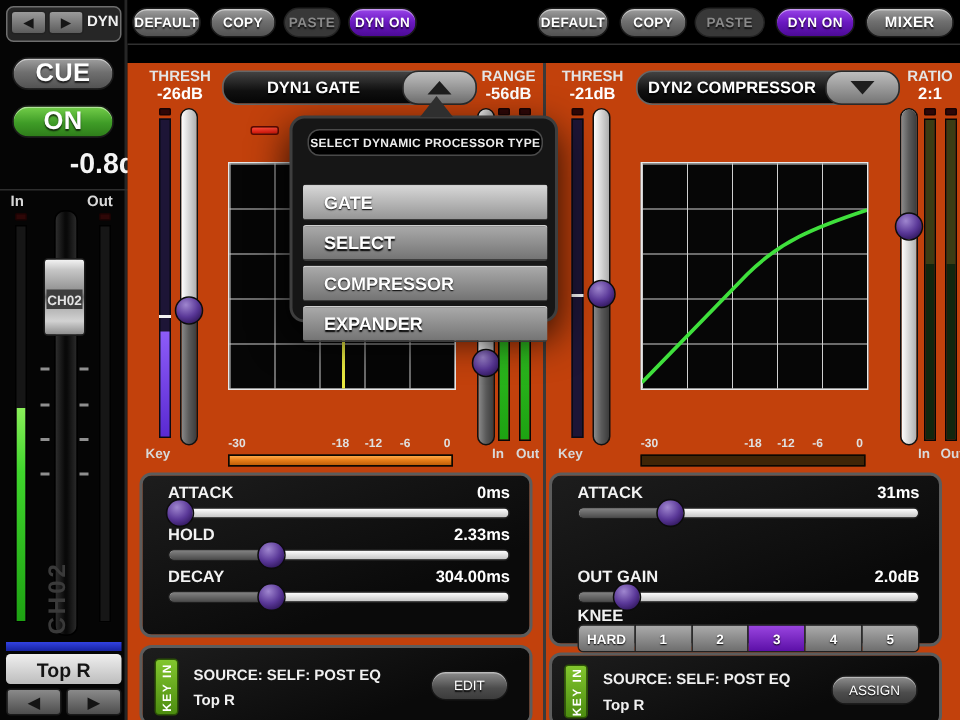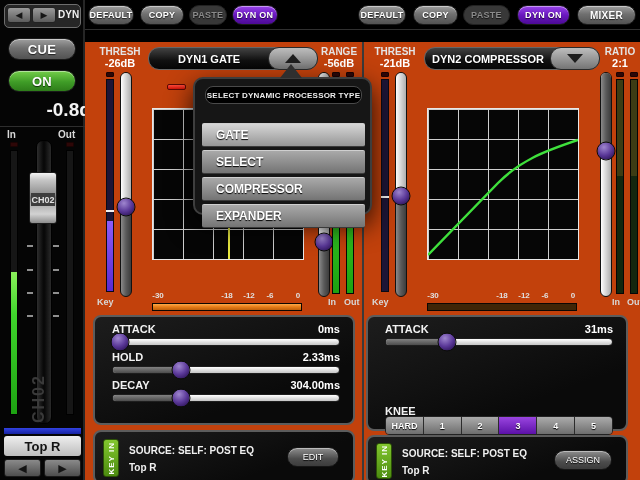--- a/index.html
+++ b/index.html
@@ -13,21 +13,21 @@
         color:#fff;font-weight:bold;font-size:9px;display:flex;align-items:center;justify-content:center;
         text-shadow:0 1px 1px rgba(0,0,0,.7);letter-spacing:.3px;box-sizing:border-box;}
   .pill.dim{background:#383838;color:#8a8a8a;box-shadow:none;border-color:#222;}
   .pill.purple{background:linear-gradient(#9a45ea,#6a18c0 50%,#4c0a96);}
   .pill.bigger{font-size:10px;}
   
   #sidebar{left:0;top:0;width:85px;height:480px;background:#050505;border-right:2px solid #262626;box-sizing:border-box;}
   #nav{left:4px;top:4px;width:75px;height:22px;background:#262626;border:1px solid #6e6e6e;border-radius:5px;}
   .navbtn{top:2px;width:24px;height:16px;border-radius:3px;background:linear-gradient(#9a9a9a,#5c5c5c);
           border:1px solid #222;color:#161616;font-size:9px;display:flex;align-items:center;justify-content:center;box-sizing:border-box;}
-  .sbtn{left:8px;width:68px;height:22px;border-radius:11px;font-size:13px;}
+  .sbtn{left:8px;width:68px;height:22px;border-radius:11px;font-size:17px;}
   #onbtn{background:linear-gradient(#74cf4a,#3f9c27 55%,#2e7d1a);}
   #gain{left:0;top:99px;width:85px;text-align:center;font-size:19px;color:#f4f4f4;font-weight:bold;padding-left:33px;}
   .io-lab{top:129px;font-size:10px;color:#d8d8d8;font-weight:bold;}
   .clip{width:8px;height:5px;background:#2e0707;border-radius:1px;border:1px solid #1a0303;box-sizing:border-box;}
   .meter{background:#161616;border:1px solid #000;box-sizing:border-box;overflow:hidden;}
   .mfill{position:absolute;left:0;right:0;bottom:0;background:linear-gradient(#8aef5a,#3fd62c 30%,#1da212);}
   #fadertrack{left:36px;top:140px;width:14px;height:282px;border-radius:7px;
      background:linear-gradient(90deg,#2e2e2e,#090909 45%,#090909 55%,#2a2a2a);border:1px solid #000;}
   .tick{width:6px;height:2px;background:#8f8f8f;}
   #watermark{left:30px;top:338px;height:85px;writing-mode:vertical-rl;transform:rotate(180deg);
@@ -332,20 +332,28 @@
 
     <div class="abs panel" style="left:281px;top:273px;width:262px;height:116px;">
       <div class="hrow" style="top:6px;">
         <div class="hlabel">ATTACK</div>
         <div class="hvalue">31ms</div>
         <div class="htrack">
           <div class="hfill" style="width: 27%;"></div>
           <div class="hthumb" style="left: 27%;"></div>
         </div>
       </div>
+      <div class="hrow" style="top:62px;">
+        <div class="hlabel">OUT GAIN</div>
+        <div class="hvalue">2.0dB</div>
+        <div class="htrack">
+          <div class="hfill" style="width: 14%;"></div>
+          <div class="hthumb" style="left: 14%;"></div>
+        </div>
+      </div>
       <div class="abs" style="left:17px;top:88px;font-size:11px;color:#f2f2f2;font-weight:bold;">KNEE</div>
       <div id="knee" class="abs" style="left:17px;right:13px;top:99px;height:17px;">
         <div class="kseg">HARD</div>
         <div class="kseg">1</div>
         <div class="kseg">2</div>
         <div class="kseg sel">3</div>
         <div class="kseg">4</div>
         <div class="kseg">5</div>
       </div>
     </div>

